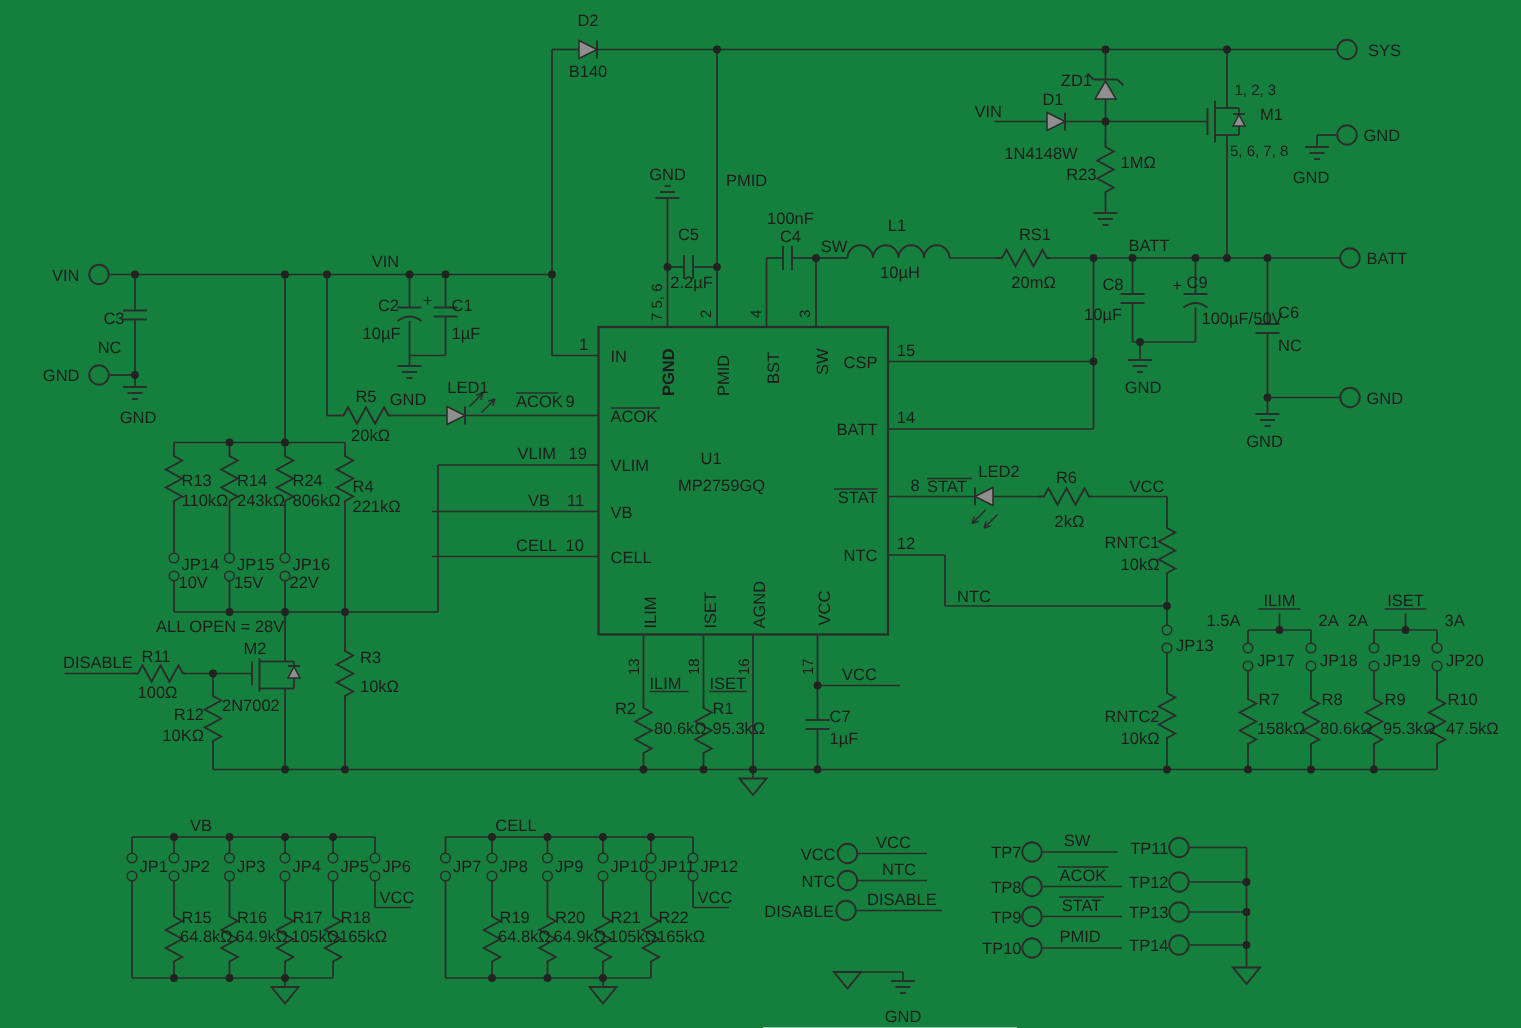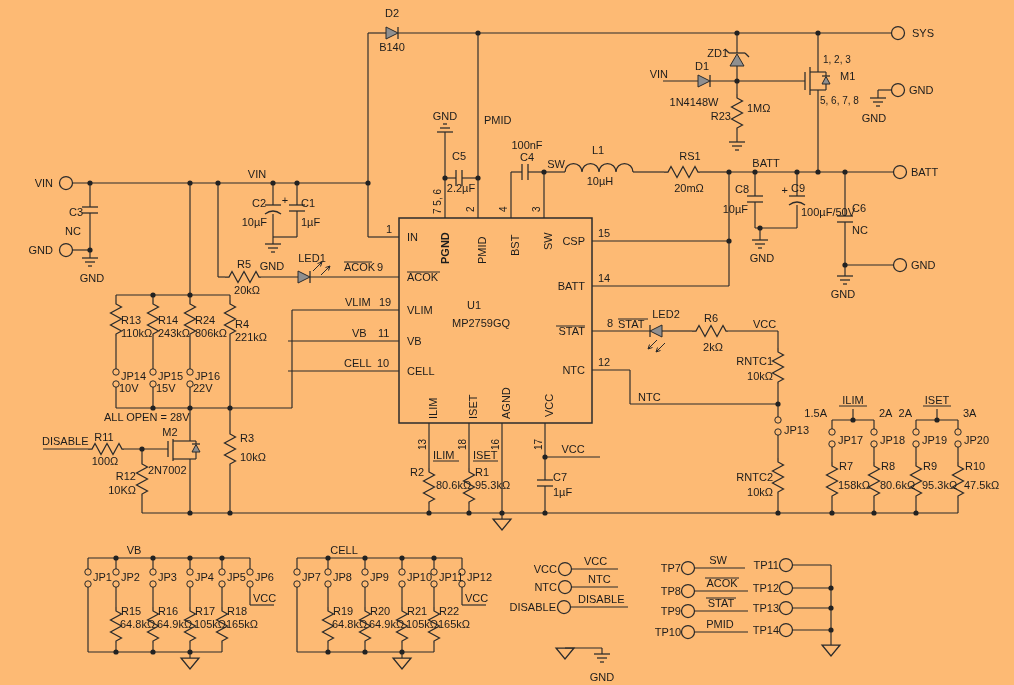--- a/index.html
+++ b/index.html
@@ -1,16 +1,16 @@
 <!DOCTYPE html>
 <html><head>
 <meta charset="utf-8">
 <style>
   html,body{margin:0;padding:0;background:#ffffff;}
-  .schematic{position:relative;width:1014px;height:685px;background:#fdba74;overflow:hidden;}
+  .schematic{position:relative;width:1014px;height:685px;background:#15803d;overflow:hidden;}
   svg{display:block;}
   svg text{font-family:"Liberation Sans","DejaVu Sans",sans-serif;font-size:11px;fill:#1c1c1c;}
   svg text.sm{font-size:10px;}
   svg text.bold{font-weight:bold;}
   .wire{stroke:#2b2b2b;stroke-width:1.15;fill:none;}
   .sym{stroke:#2b2b2b;stroke-width:1.25;fill:none;}
   .boxline{stroke:#2b2b2b;stroke-width:1.5;fill:none;}
   .mark{stroke:#2b2b2b;stroke-width:1;fill:none;}
 </style>
 </head>

